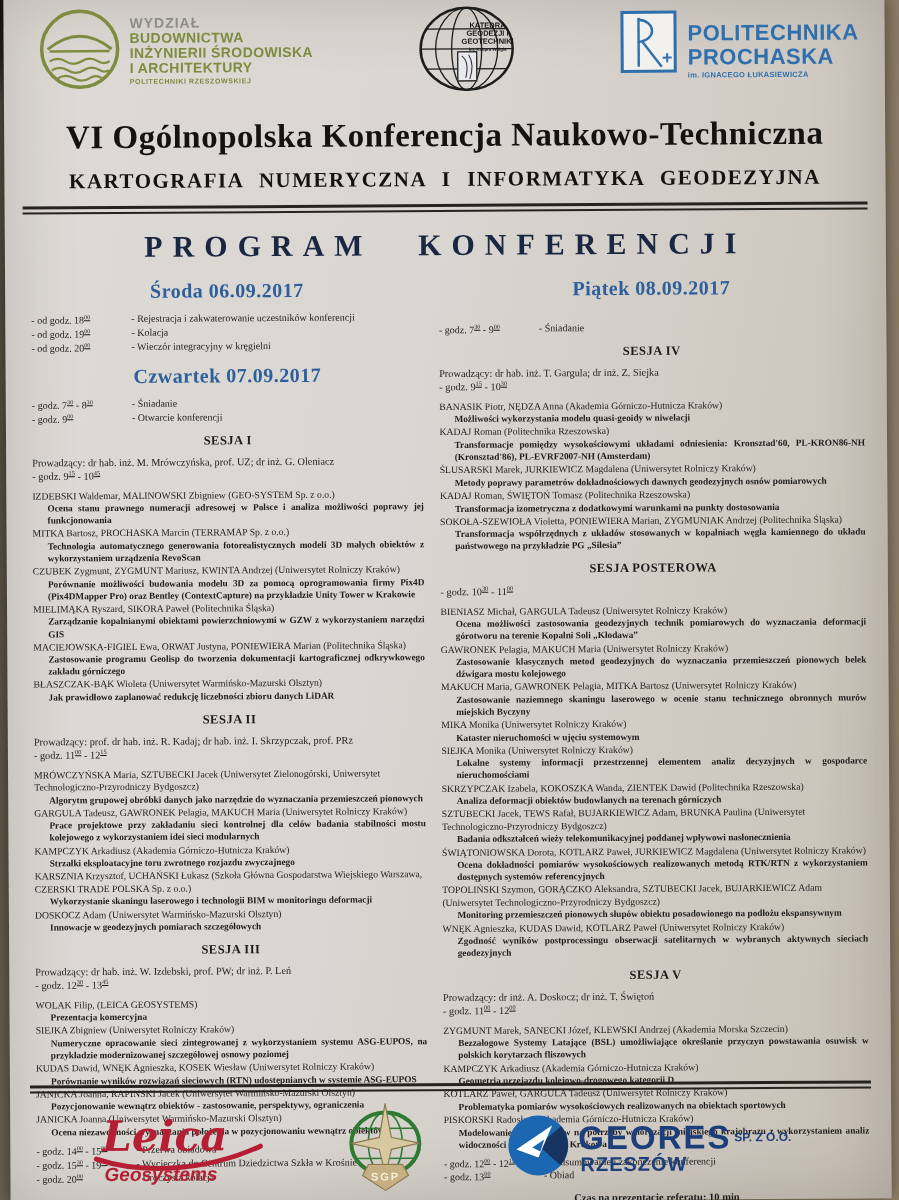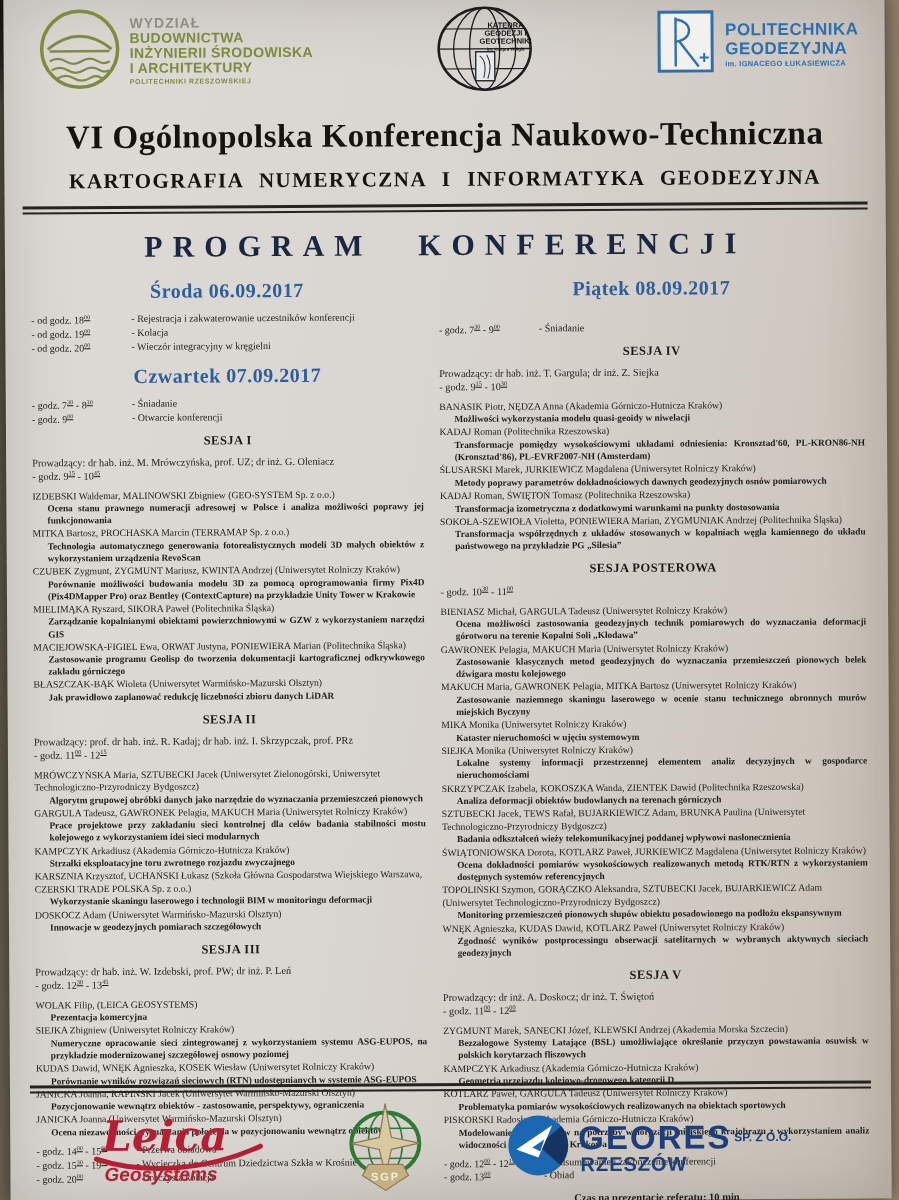--- a/index.html
+++ b/index.html
@@ -19,21 +19,21 @@
   }
   
   .logos-row{display:flex;justify-content:space-between;align-items:flex-start;padding:8px 26px 0 34px;height:96px;}
   .logo-left{display:flex;gap:8px;align-items:flex-start;}
   .llt{font-family:"Liberation Sans",sans-serif;font-weight:bold;color:#7d8c3f;line-height:1.08;padding-top:9px;}
   .llt .l1{color:#8e8e85;font-size:14px;letter-spacing:1px;}
   .llt .l2,.llt .l3,.llt .l4{font-size:14px;letter-spacing:.4px;}
   .llt .l5{font-size:7px;letter-spacing:.6px;margin-top:2px;}
   .logo-right{display:flex;gap:10px;align-items:flex-start;padding-top:6px;}
   .lrt{font-family:"Liberation Sans",sans-serif;font-weight:bold;color:#2f6fae;line-height:1.1;padding-top:12px;}
-  .lrt .l1,.lrt .l2{font-size:17px;letter-spacing:.5px;}
+  .lrt .l1,.lrt .l2{font-size:22px;letter-spacing:.5px;}
   .lrt .l3{font-size:7.5px;margin-top:2px;letter-spacing:.3px;}
   
   .conf-title{text-align:center;font-weight:bold;font-size:33px;letter-spacing:.5px;margin-top:16px;color:#15130f;}
   .conf-subtitle{text-align:center;font-weight:bold;font-size:21px;letter-spacing:1.5px;word-spacing:9px;margin-top:13px;color:#15130f;}
   .rule{margin:12px auto 0;width:calc(100% - 36px);height:3px;border-top:3px solid #26231f;border-bottom:2px solid #26231f;}
   .program-title{text-align:center;font-weight:bold;font-size:30px;color:#1a2742;letter-spacing:10px;word-spacing:28px;margin:16px 0 4px;}
   
   .columns{display:flex;gap:16px;padding:0 22px 0 26px;}
   .col{flex:1;}
   .col-left{flex:0 0 47%;}
@@ -100,21 +100,21 @@
     <div class="logo-right">
       <svg width="58" height="64" viewBox="0 0 58 64">
         <rect x="2.5" y="2.5" width="53" height="59" fill="#f2f1ee" stroke="#2f6fae" stroke-width="3"></rect>
         <line x1="19" y1="8" x2="19" y2="57" stroke="#2f6fae" stroke-width="2.4"></line>
         <path d="M19,10 C36,11 38,30 19,32" fill="none" stroke="#2f6fae" stroke-width="2.4"></path>
         <path d="M22,31 L42,57" fill="none" stroke="#2f6fae" stroke-width="2.4"></path>
         <path d="M43,48 h9 M47.5,43.5 v9" stroke="#2f6fae" stroke-width="2"></path>
       </svg>
       <div class="lrt">
         <div class="l1">POLITECHNIKA</div>
-        <div class="l2">GEODEZYJNA</div>
+        <div class="l2">PROCHASKA</div>
         <div class="l3">im. IGNACEGO ŁUKASIEWICZA</div>
       </div>
     </div>
   </div>
 
   <div class="conf-title">VI Ogólnopolska Konferencja  Naukowo-Techniczna</div>
   <div class="conf-subtitle">KARTOGRAFIA  NUMERYCZNA I INFORMATYKA  GEODEZYJNA</div>
   <div class="rule"></div>
   <div class="program-title">PROGRAM  KONFERENCJI</div>
 

